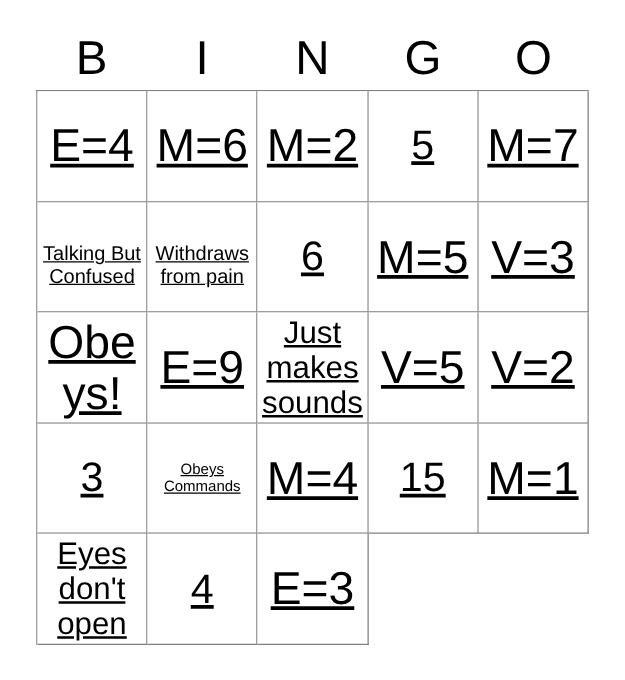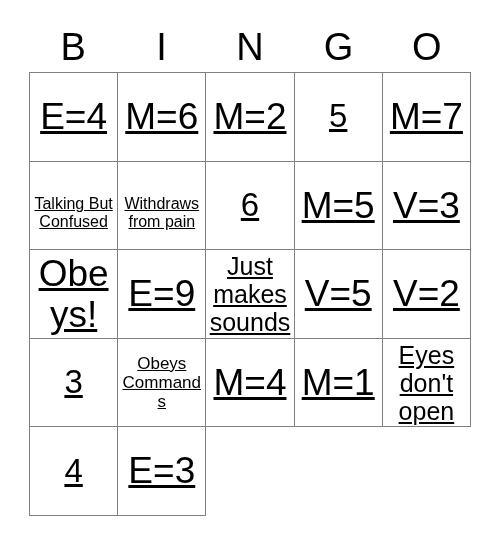--- a/index.html
+++ b/index.html
@@ -81,21 +81,21 @@
     line-height: 1.12;
     word-wrap: break-word;
     color: #000000;
   }
 
   
   .sz-xl   { font-size: 37px; }
   .sz-lg   { font-size: 33px; }
   .sz-md   { font-size: 25px; }
   .sz-sm   { font-size: 16px; margin-top: 16px; }
-  .sz-xs   { font-size: 17px; text-align: center; }
+  .sz-xs   { font-size: 12px; text-align: center; }
 </style>
 </head>
 <body>
 
 <div id="bingo-card">
 
   <div class="header-row">
     <div class="header-cell">B</div>
     <div class="header-cell">I</div>
     <div class="header-cell">N</div>
@@ -153,20 +153,23 @@
       <div class="cell">
         <span class="cell-text sz-lg">3</span>
       </div>
       <div class="cell">
         <span class="cell-text sz-xs">Obeys Commands</span>
       </div>
       <div class="cell">
         <span class="cell-text sz-xl">M=4</span>
       </div>
       <div class="cell">
+        <span class="cell-text sz-lg">15</span>
+      </div>
+      <div class="cell">
         <span class="cell-text sz-xl">M=1</span>
       </div>
       <div class="cell">
         <span class="cell-text sz-md">Eyes don't open</span>
       </div>
       <div class="cell">
         <span class="cell-text sz-lg">4</span>
       </div>
       <div class="cell">
         <span class="cell-text sz-xl">E=3</span>

